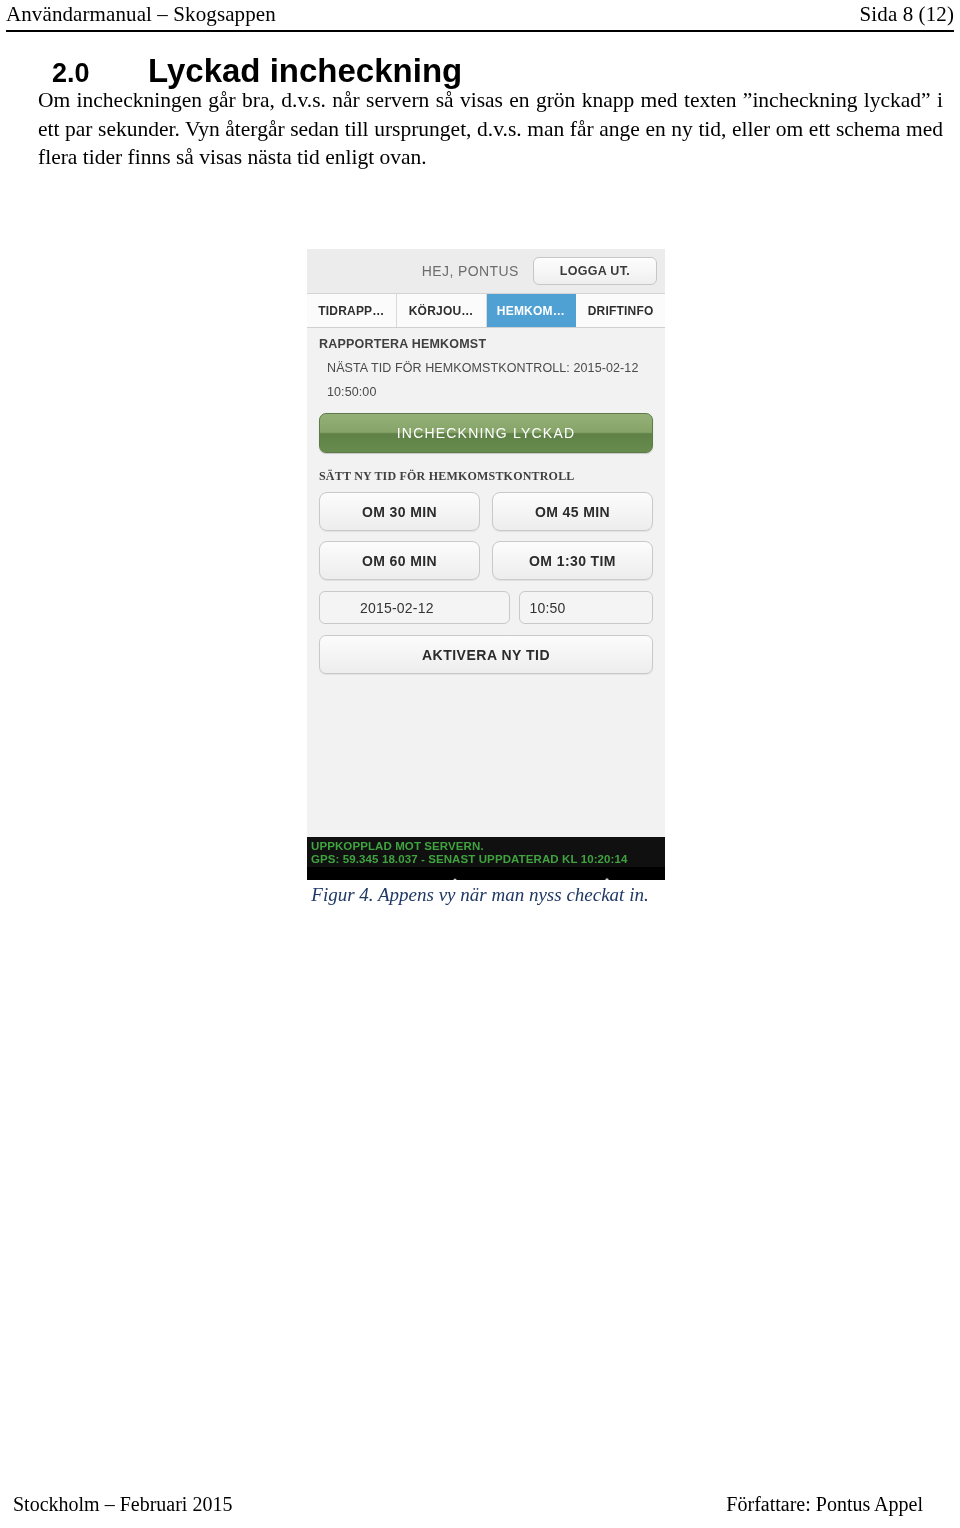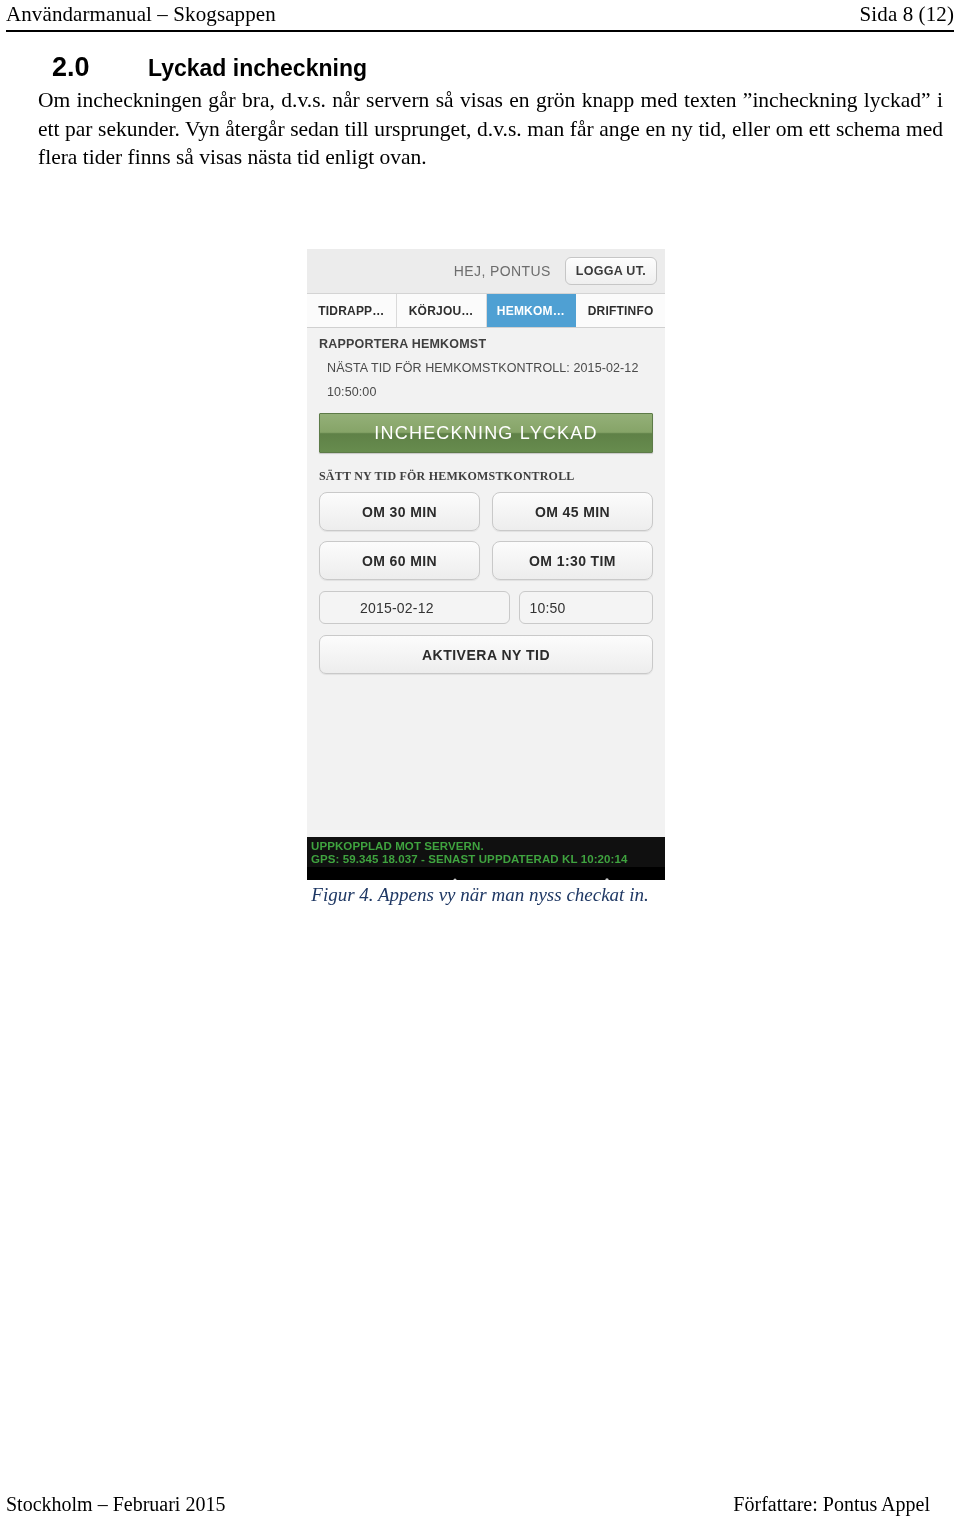--- a/index.html
+++ b/index.html
@@ -46,21 +46,21 @@
     top: 52px;
     left: 52px;
     width: 880px;
     display: flex;
     align-items: baseline;
     font-family: "Liberation Sans", sans-serif;
     font-weight: bold;
     font-size: 27px;
   }
   .heading-num { width: 96px; }
-  .heading-title { font-size: 23px; }
+  .heading-title { font-size: 33px; }
 
   
   .body-text {
     position: absolute;
     top: 86px;
     left: 38px;
     width: 905px;
     font-size: 21.5px;
     line-height: 28.5px;
     text-align: justify;
@@ -99,21 +99,21 @@
     margin-right: 14px;
   }
   .logout-btn {
     font-size: 12.5px;
     font-weight: bold;
     color: #3a3a3a;
     letter-spacing: 0.3px;
     background: linear-gradient(#fdfdfd, #efefef);
     border: 1px solid #c6c6c6;
     border-radius: 6px;
-    padding: 6px 10px;
+    padding: 6px 26px;
     box-shadow: 0 1px 0 rgba(255,255,255,0.9) inset;
   }
 
   
   .app-tabs {
     display: flex;
     height: 33px;
     background: #fbfbfb;
     border-bottom: 1px solid #d0d0d0;
   }
@@ -155,25 +155,25 @@
     font-size: 12.5px;
     color: #4a4a4a;
     letter-spacing: 0.1px;
     line-height: 16px;
     margin: 8px;
   }
 
   .success-btn {
     margin-top: 13px;
     height: 38px;
-    border-radius: 1px;
+    border-radius: 7px;
     background: linear-gradient(#94b078 0%, #86a468 48%, #5f8147 52%, #678c4e 100%);
     border: 1px solid #5d7b48;
     color: #ffffff;
-    font-size: 18px;
+    font-size: 14px;
     font-weight: normal;
     letter-spacing: 1.2px;
     display: flex;
     align-items: center;
     justify-content: center;
     box-shadow: 0 1px 1px rgba(0,0,0,0.18);
   }
 
   .set-label {
     margin-top: 16px;
@@ -279,21 +279,21 @@
     font-size: 19px;
     color: #1f3864;
   }
 
   
   .doc-footer {
     position: absolute;
     bottom: 12px;
     left: 0;
     width: 936px;
-    padding: 0 6px;
+    padding: 0 13px;
     box-sizing: border-box;
     display: flex;
     justify-content: space-between;
     font-size: 20px;
   }
 </style>
 </head>
 <body>
 
 <div class="doc-header">

